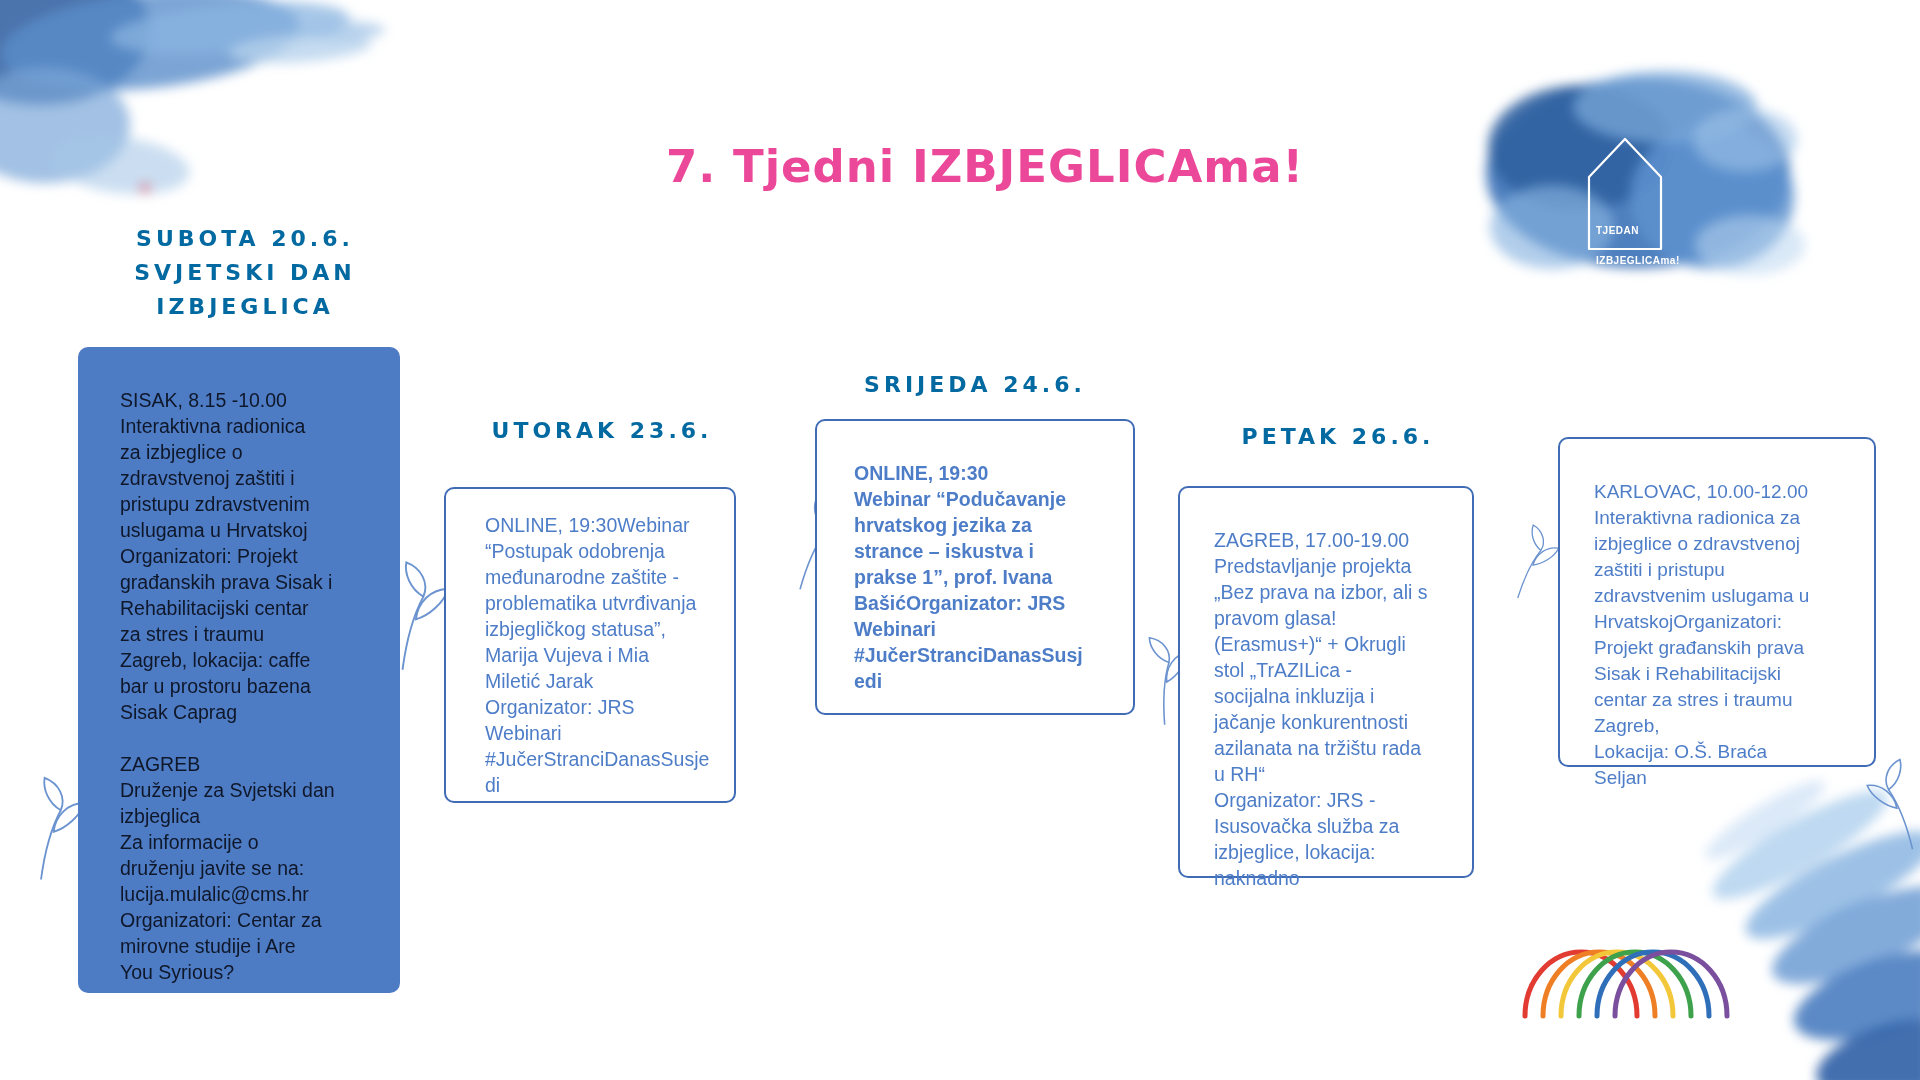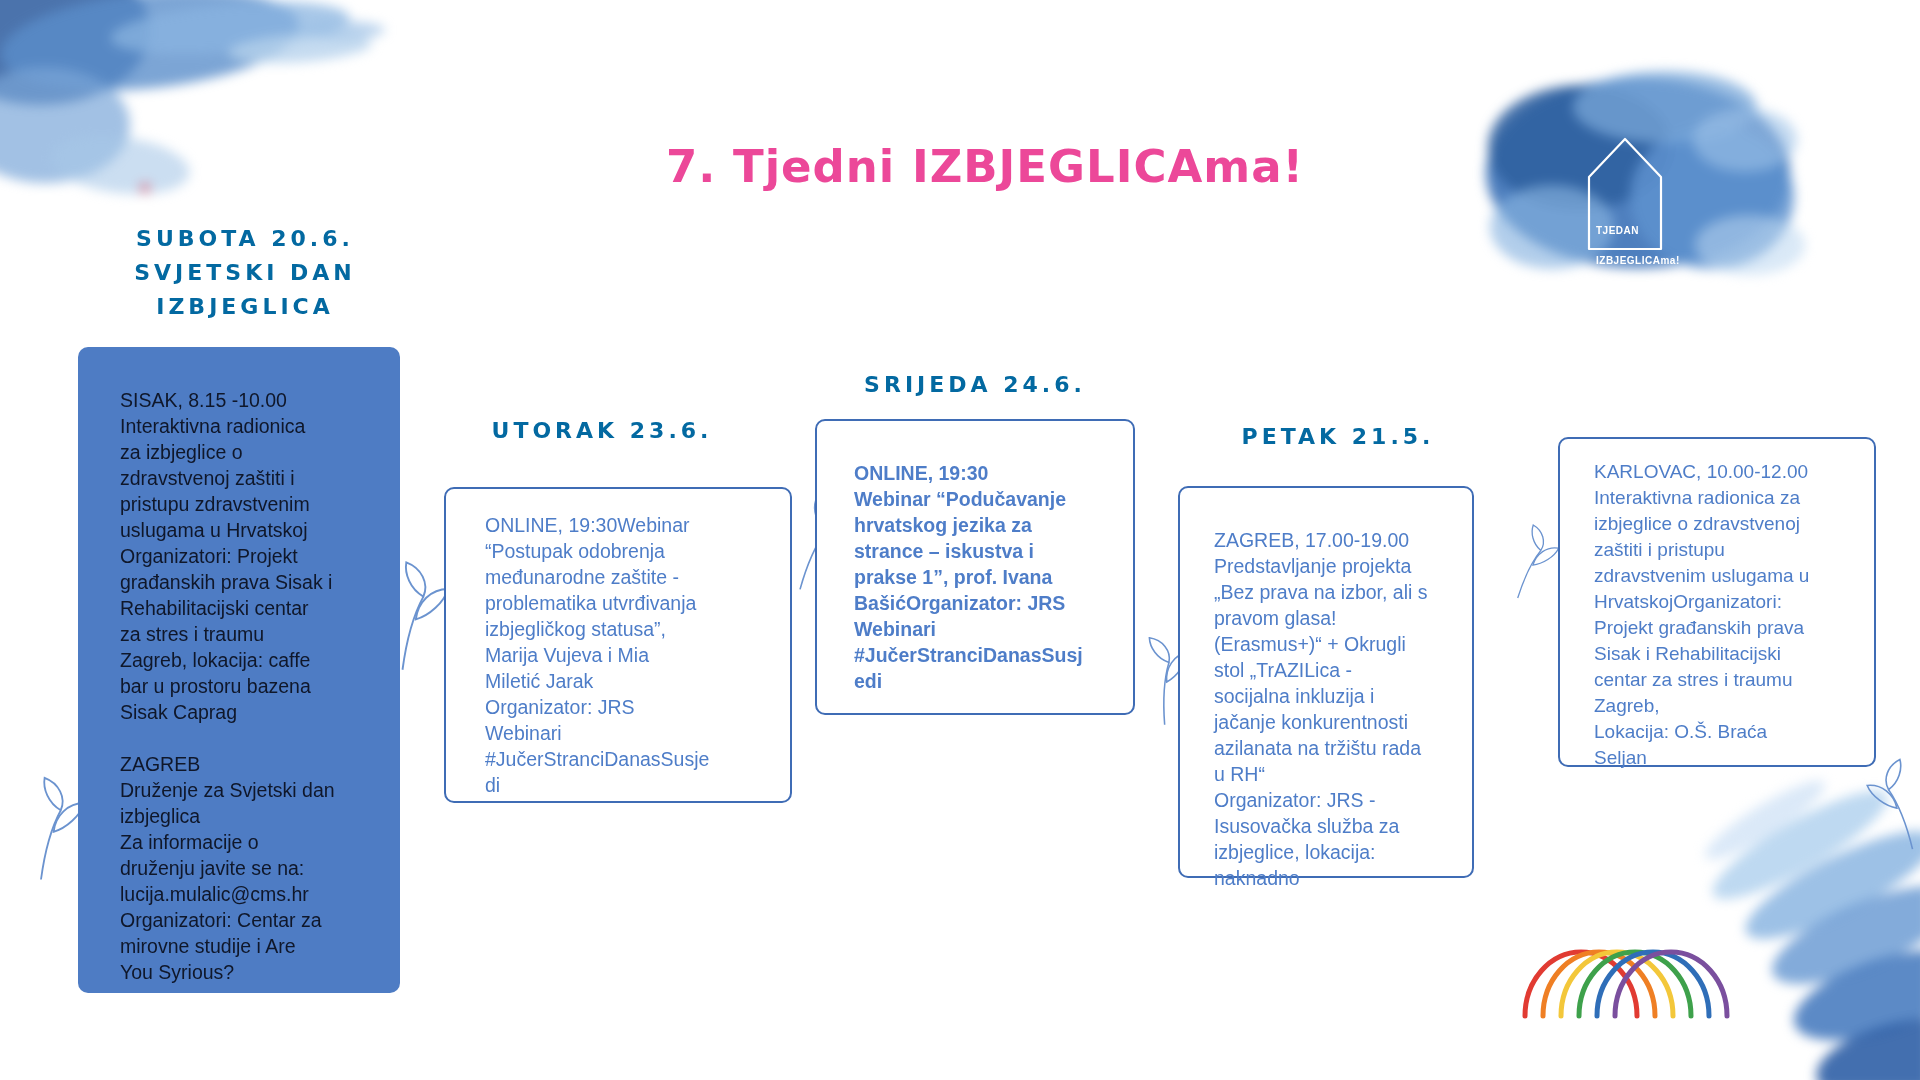--- a/index.html
+++ b/index.html
@@ -153,21 +153,21 @@
 izbjeglica
 Za informacije o
 druženju javite se na:
 lucija.mulalic@cms.hr
 Organizatori: Centar za
 mirovne studije i Are
 You Syrious?</div>
   </div>
 
   <div class="abs ev-heading" style="left:444px;top:414px;width:316px;">UTORAK 23.6.</div>
-  <div class="card card-outline" style="left:444px;top:487px;width:348px;height:316px;">
+  <div class="card card-outline" style="left:444px;top:487px;width:292px;height:316px;">
     <div class="card-body" style="padding:23px 4px 0 39px;">ONLINE, 19:30Webinar
 “Postupak odobrenja
 međunarodne zaštite -
 problematika utvrđivanja
 izbjegličkog statusa”,
 Marija Vujeva i Mia
 Miletić Jarak
 Organizator: JRS
 Webinari
 #JučerStranciDanasSusje
@@ -180,40 +180,40 @@
 Webinar “Podučavanje
 hrvatskog jezika za
 strance – iskustva i
 prakse 1”, prof. Ivana
 BašićOrganizator: JRS
 Webinari
 #JučerStranciDanasSusj
 edi</div>
   </div>
 
-  <div class="abs ev-heading" style="left:1178px;top:420px;width:320px;">PETAK 21.5.</div>
+  <div class="abs ev-heading" style="left:1178px;top:420px;width:320px;">PETAK 26.6.</div>
   <div class="card card-outline" style="left:1178px;top:486px;width:296px;height:392px;">
     <div class="card-body" style="padding:39px 4px 0 34px;">ZAGREB, 17.00-19.00
 Predstavljanje projekta
 „Bez prava na izbor, ali s
 pravom glasa!
 (Erasmus+)“ + Okrugli
 stol „TrAZILica -
 socijalna inkluzija i
 jačanje konkurentnosti
 azilanata na tržištu rada
 u RH“
 Organizator: JRS -
 Isusovačka služba za
 izbjeglice, lokacija:
 naknadno</div>
   </div>
 
   <div class="card card-outline" style="left:1558px;top:437px;width:318px;height:330px;">
-    <div class="card-body" style="padding:20px 4px 0 34px;font-size:19px;">KARLOVAC, 10.00-12.00
+    <div class="card-body" style="padding:20px 4px 0 34px;font-size:19px;margin-top:20px;">KARLOVAC, 10.00-12.00
 Interaktivna radionica za
 izbjeglice o zdravstvenoj
 zaštiti i pristupu
 zdravstvenim uslugama u
 HrvatskojOrganizatori:
 Projekt građanskih prava
 Sisak i Rehabilitacijski
 centar za stres i traumu
 Zagreb,
 Lokacija: O.Š. Braća

